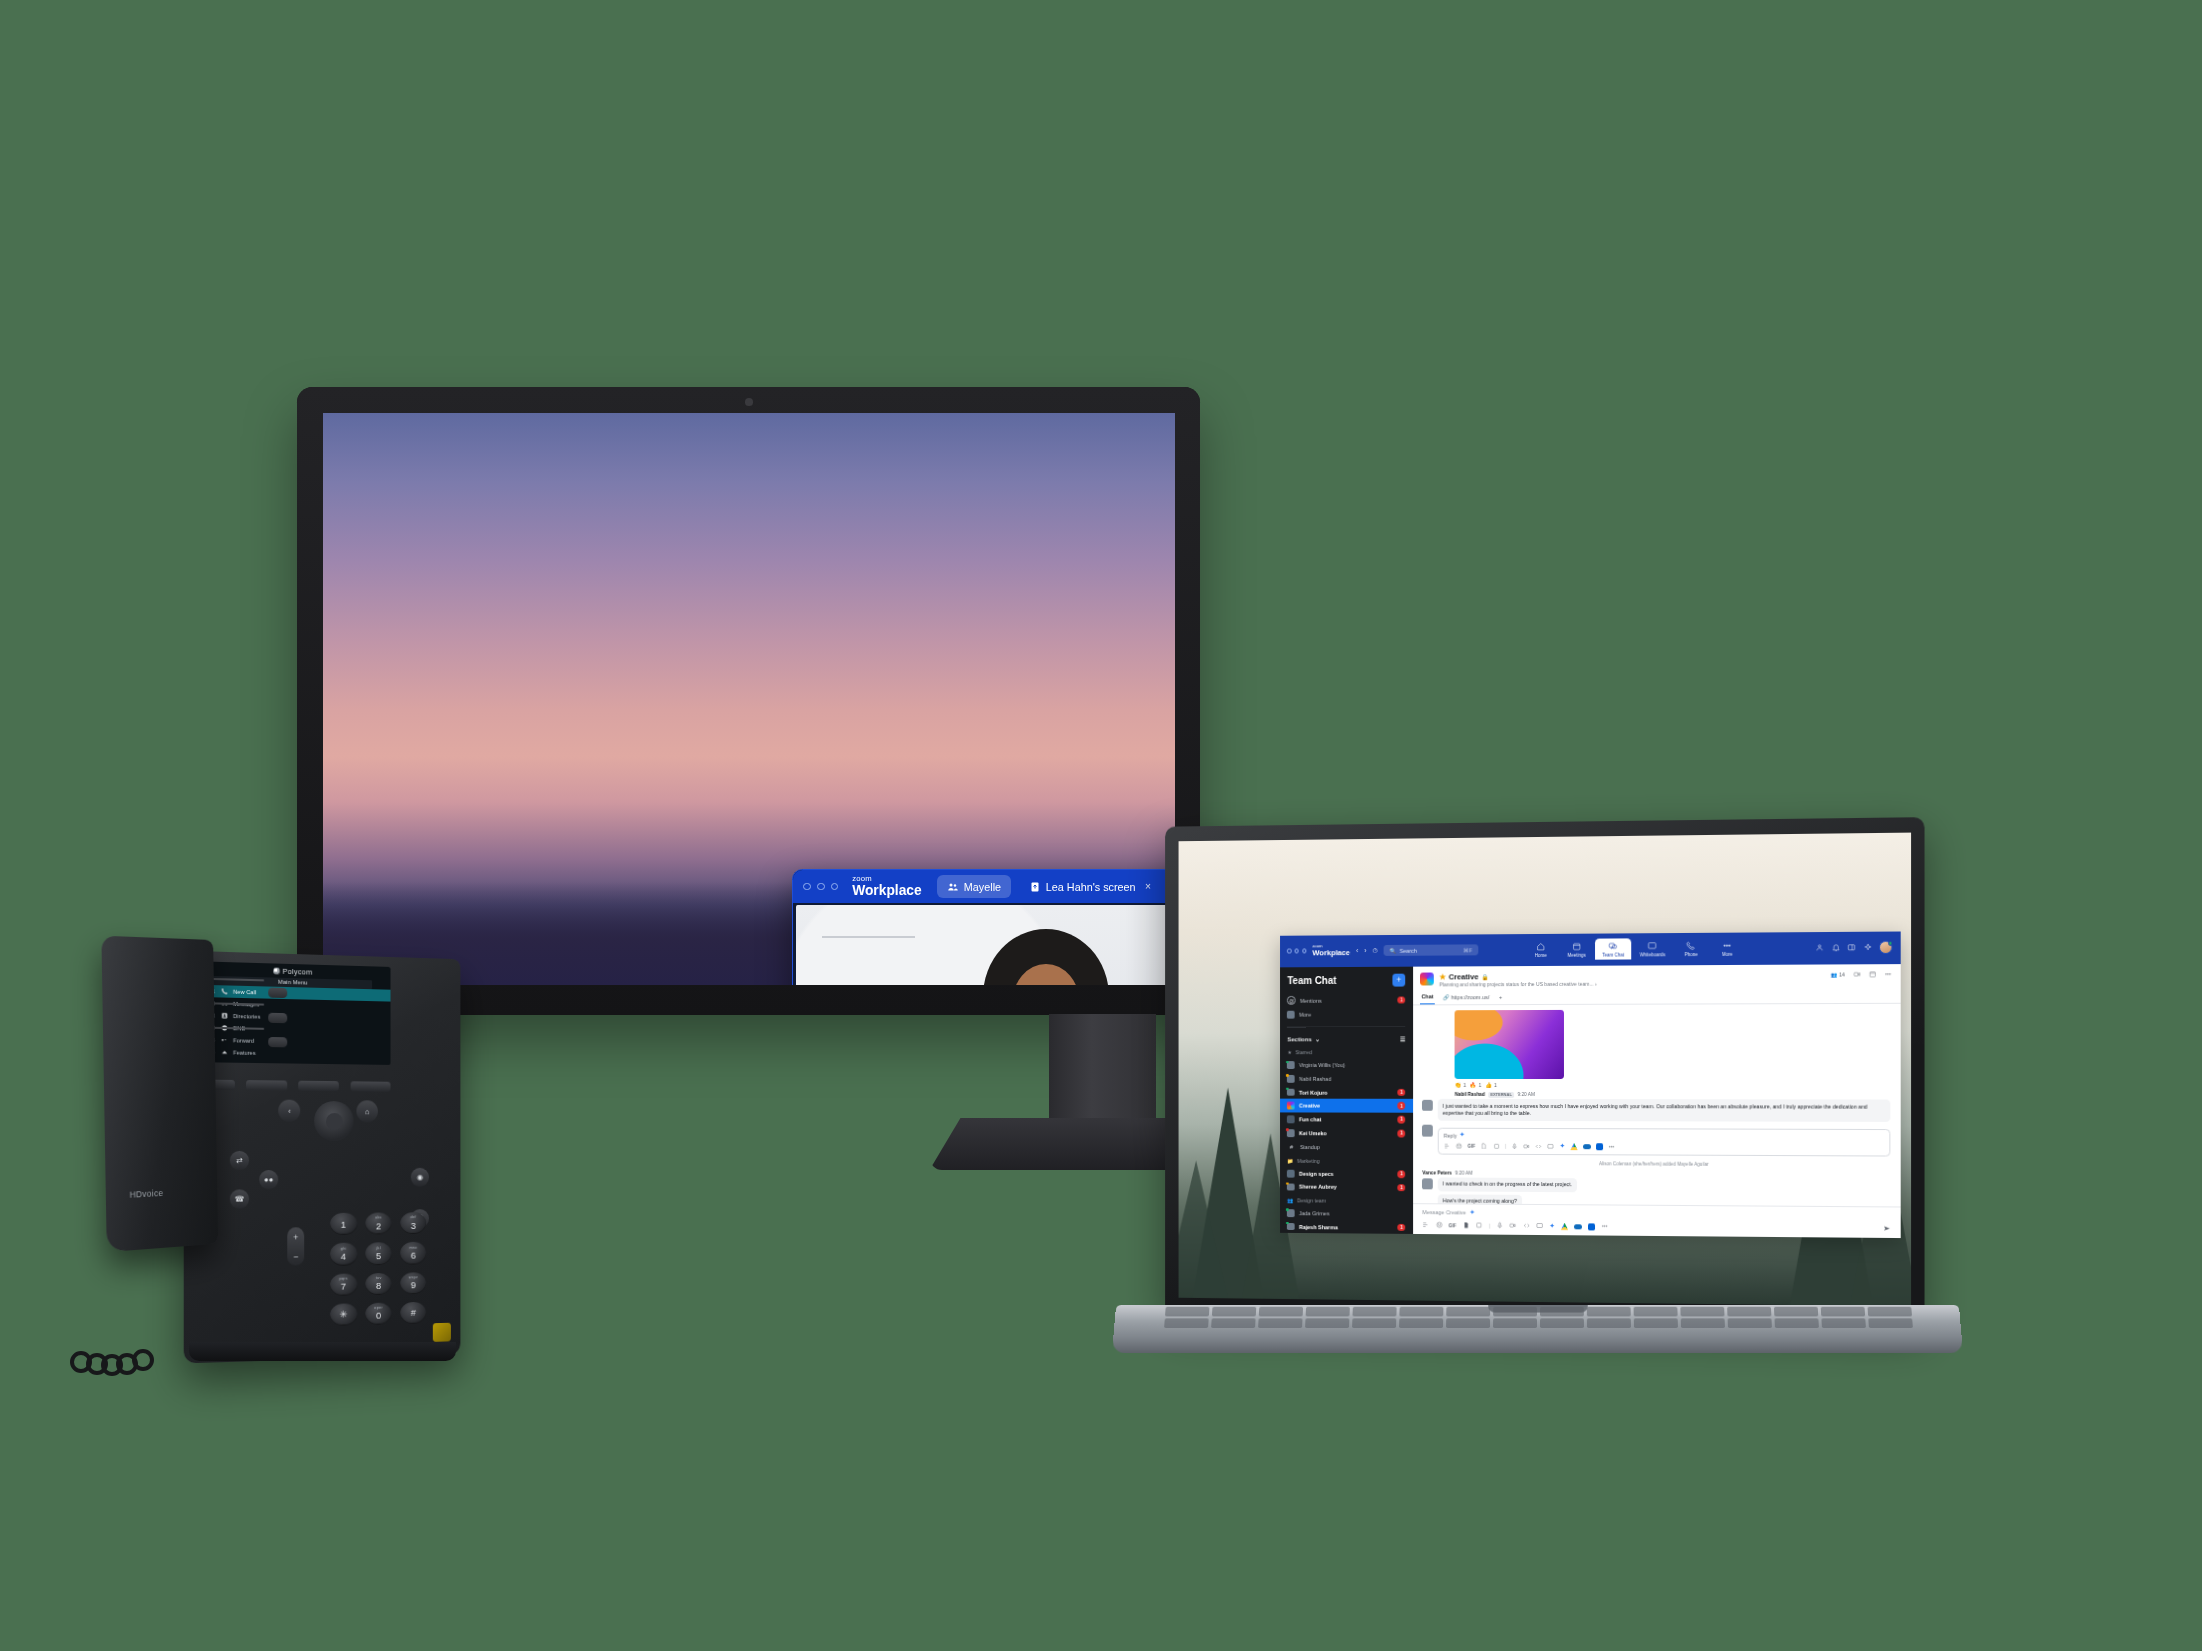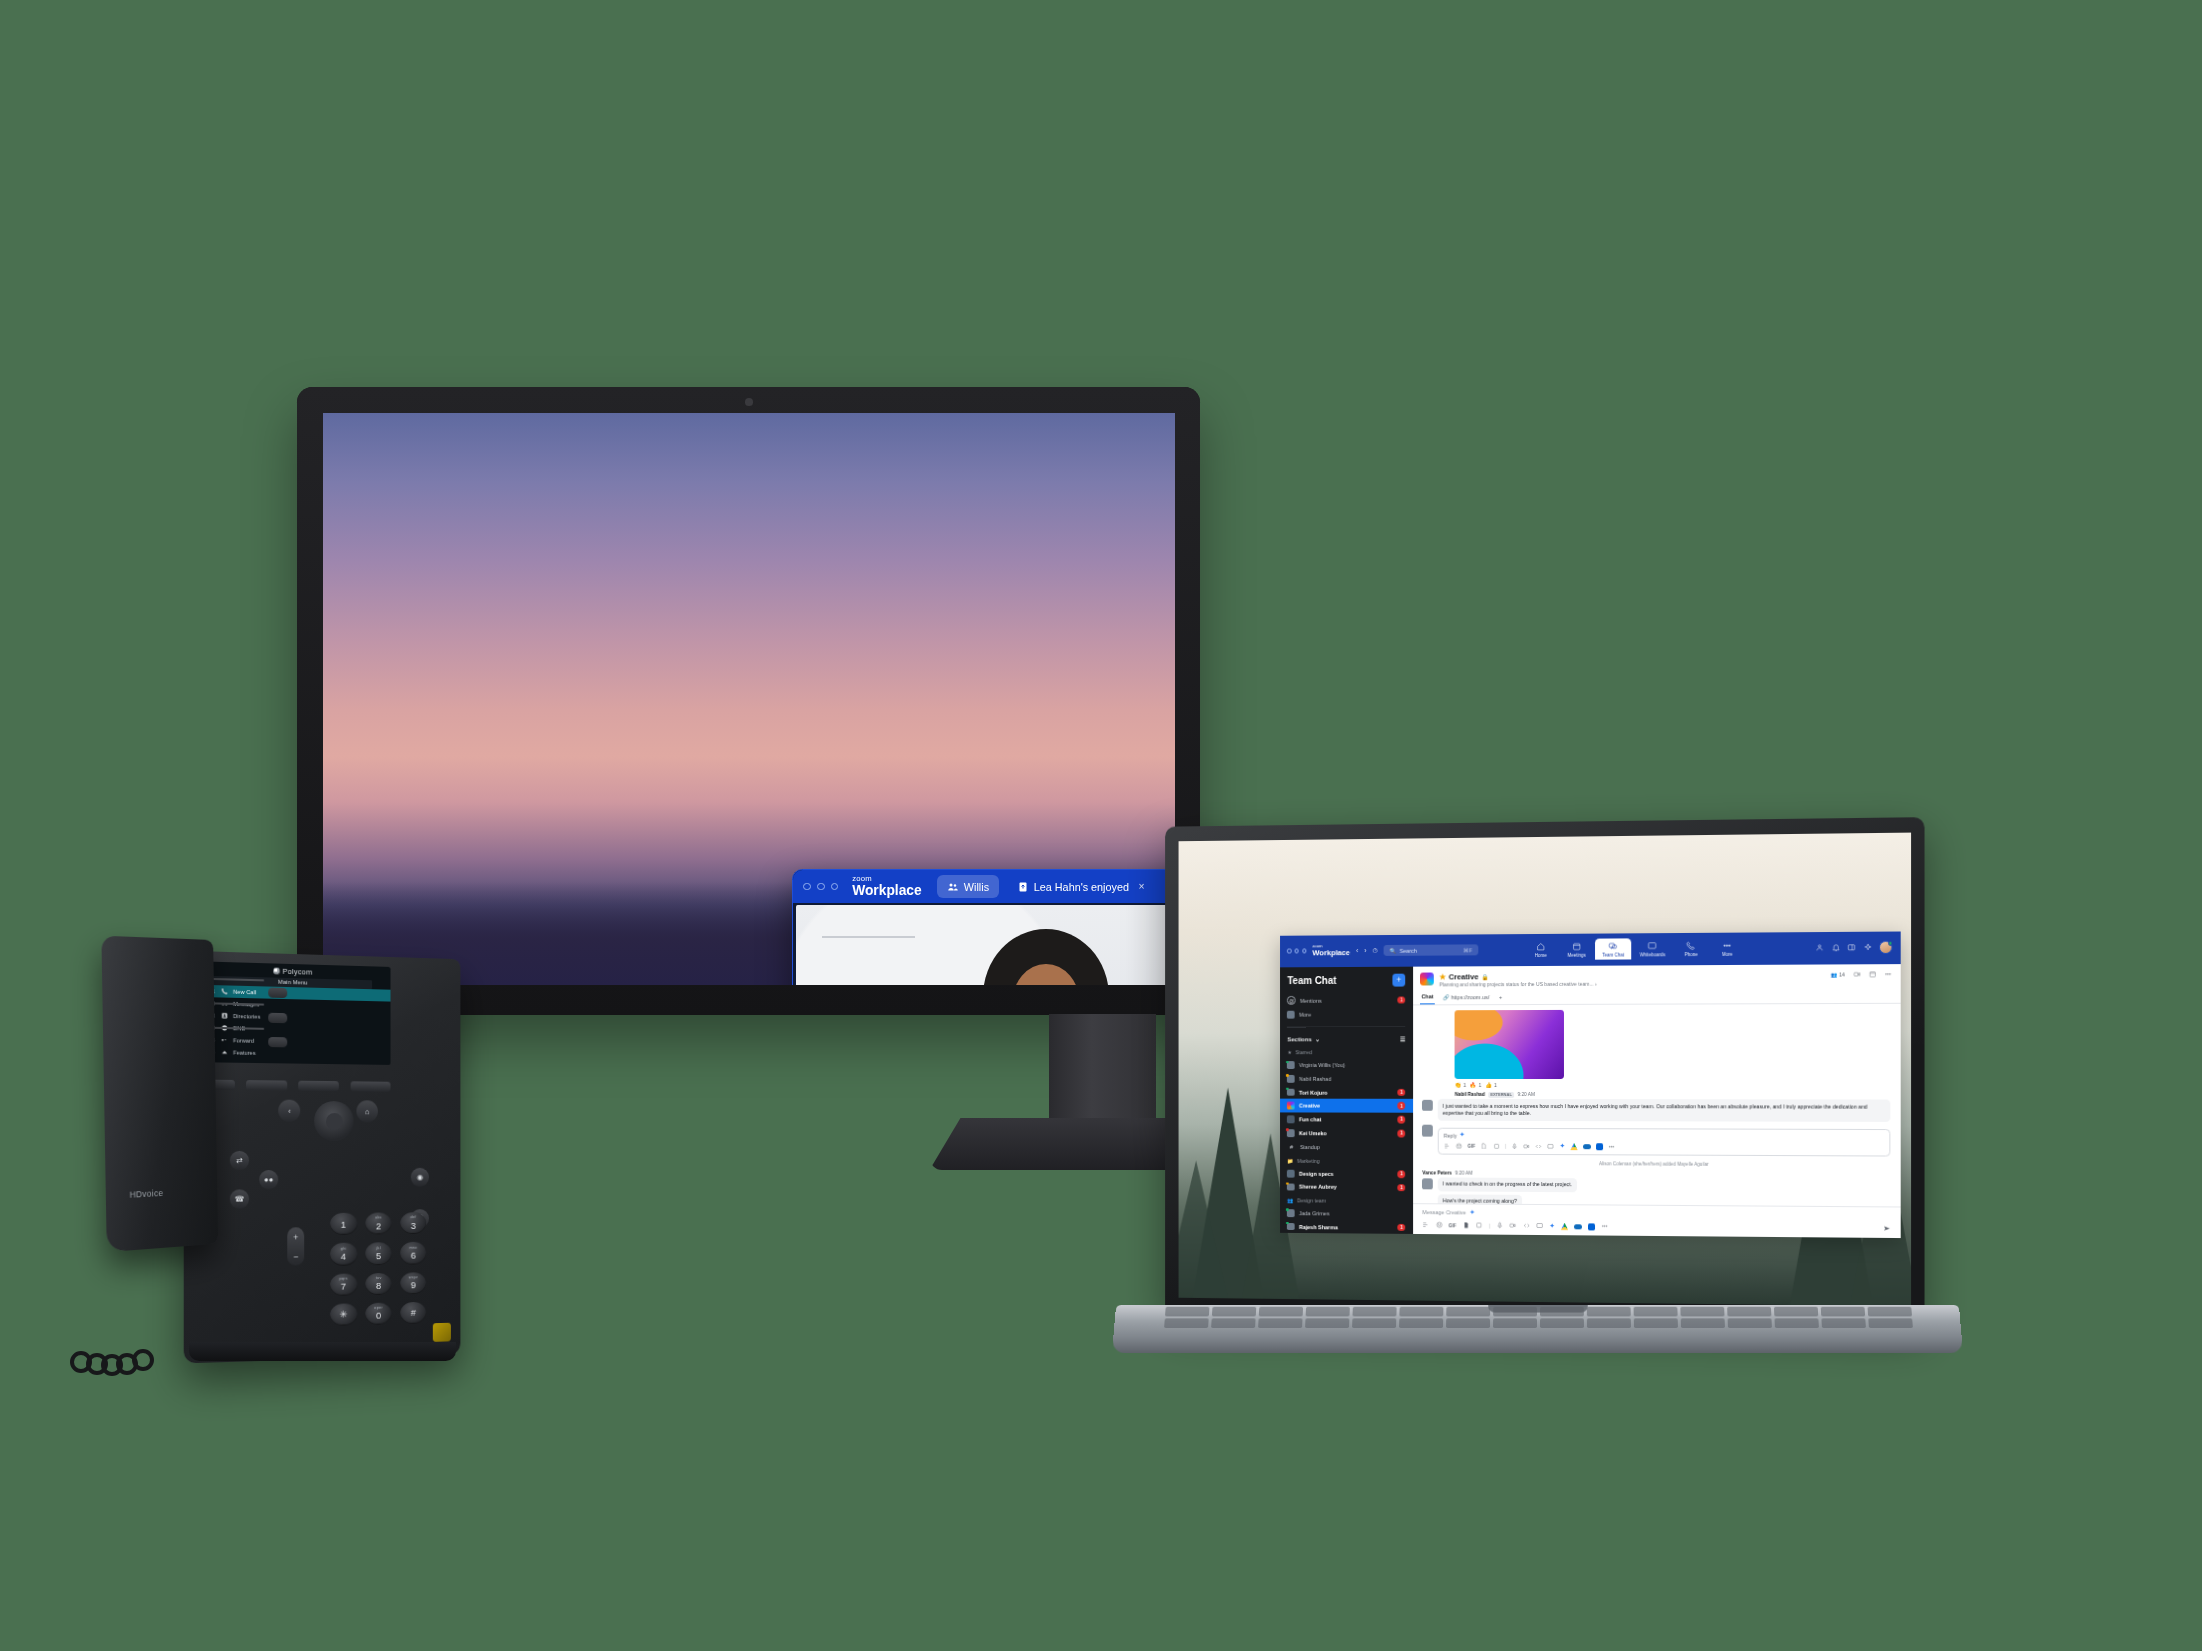--- a/index.html
+++ b/index.html
@@ -263,31 +263,31 @@
 
           <div class="tab-chip active">
             <span class="tab-ico">
               <svg viewBox="0 0 24 24">
                   <circle cx="8" cy="8" r="3"></circle>
                   <circle cx="16" cy="9" r="2.4"></circle>
                   <path d="M2.5 19c0-3 2.6-5 5.5-5s5.5 2 5.5 5z"></path>
                   <path d="M14 19c0-2.3 1.8-4 3.8-4S21.5 16.7 21.5 19z"></path>
                 </svg>
             </span>
-            <span>Willis</span>
+            <span>Mayelle</span>
           </div>
 
           <div class="tab-chip">
             <span class="tab-ico">
               <svg viewBox="0 0 24 24">
                   <rect x="5" y="3" width="14" height="18" rx="2"></rect>
                   <path d="M12 15V8m0 0l-3 3m3-3l3 3" fill="none" stroke="#1340c6" stroke-width="2"></path>
                 </svg>
             </span>
-            <span>Lea Hahn's enjoyed</span>
+            <span>Lea Hahn's screen</span>
             <span class="tclose">×</span>
           </div>
 
           <div class="tab-chip">
             
             
             
           </div>
 
         </div>

